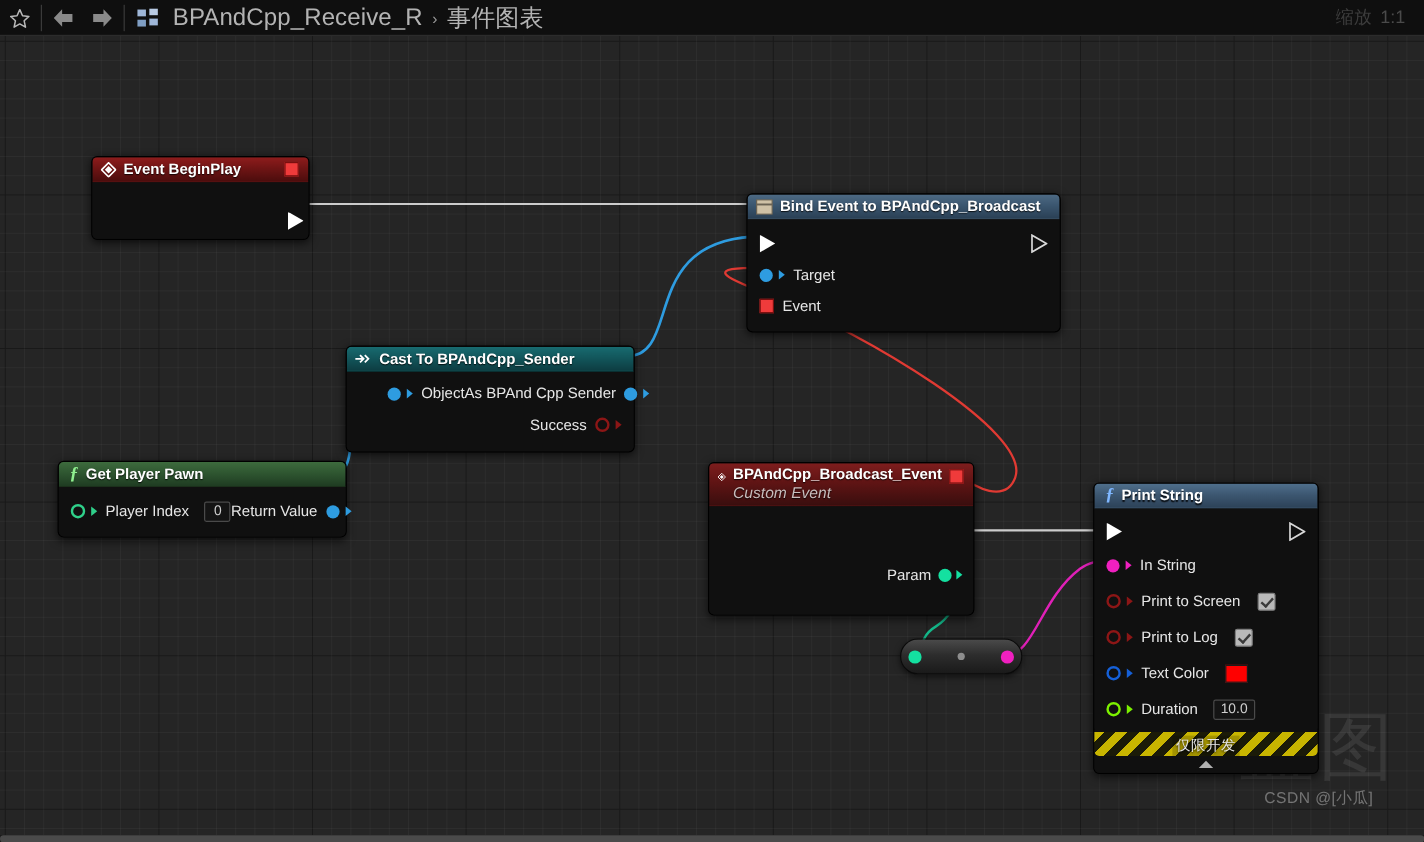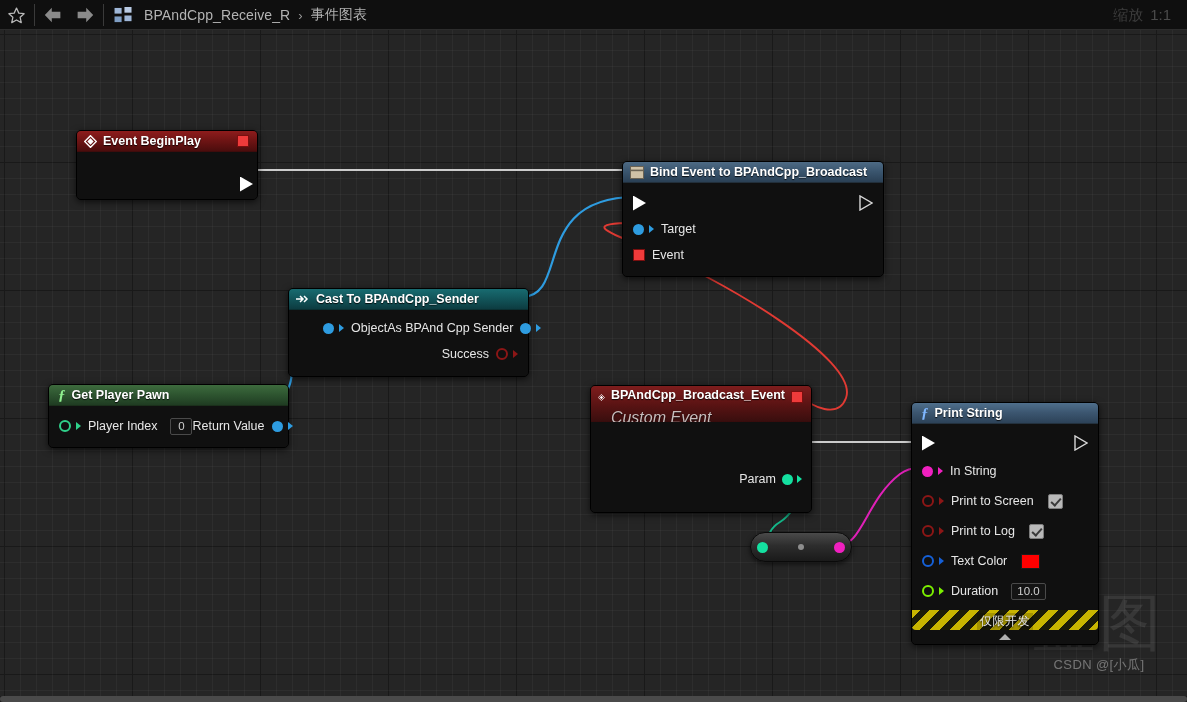--- a/index.html
+++ b/index.html
@@ -26,21 +26,21 @@
   .tb-btn {
     width: 32px; height: 28px; display: flex; align-items: center; justify-content: center;
     flex: 0 0 auto;
   }
   .star-ico { width: 19px; height: 19px; display: block; }
   .arrow-ico { width: 20px; height: 18px; display: block; }
   .grid-ico { width: 19px; height: 17px; display: block; margin-left: 8px; }
 
   #breadcrumb { display: flex; align-items: center; gap: 7px; margin-left: 11px; }
   #breadcrumb .crumb {
-    font-size: 14px; color: #b3b3b3; letter-spacing: .1px; white-space: nowrap;
+    font-size: 20px; color: #b3b3b3; letter-spacing: .1px; white-space: nowrap;
   }
   #breadcrumb .chev { font-size: 13px; color: #9a9a9a; padding: 0 1px; }
 
   #zoomlabel {
     position: absolute; right: 16px; top: 50%; transform: translateY(-50%);
     display: flex; align-items: baseline; gap: 7px;
     font-size: 15px; color: #3c3c3c; white-space: nowrap;
   }
   #zoomlabel .zoom-val { font-size: 15px; color: #4a4a4a; }
 
@@ -89,21 +89,21 @@
     border-radius: 4px 4px 0 0;
     border-bottom: 1px solid rgba(0,0,0,.55);
   }
   .node-hdr .ttl {
     font-size: 12.5px; font-weight: bold; color: #fff;
     text-shadow: 0 1px 1px rgba(0,0,0,.85); white-space: nowrap;
   }
   .node-hdr.two-line { height: 36px; align-items: flex-start; padding-top: 3px; }
   .node-hdr .ttlwrap { display: flex; flex-direction: column; line-height: 1.05; }
   .node-hdr .sub {
-    font-size: 16px; font-style: italic; color: #c8bcbc; margin-top: 8px;
+    font-size: 13px; font-style: italic; color: #c8bcbc; margin-top: 2px;
     text-shadow: 0 1px 1px rgba(0,0,0,.85); white-space: nowrap;
   }
   .node-body { position: relative; background: #101010; border-radius: 0 0 4px 4px; }
 
   
   .hdr-red    { background: linear-gradient(to bottom, #8e1c1c 0%, #6e1414 48%, #4c0d0d 100%); }
   .hdr-red2   { background: linear-gradient(to bottom, #7e1d1d 0%, #5e1414 48%, #3a0e0e 100%); }
   .hdr-blue   { background: linear-gradient(to bottom, #4d6a84 0%, #3a556e 48%, #2a4055 100%); }
   .hdr-fn     { background: linear-gradient(to bottom, #4f6f8c 0%, #3c5670 48%, #2c4258 100%); }
   .hdr-teal   { background: linear-gradient(to bottom, #186b70 0%, #12555a 48%, #0d3c41 100%); }

